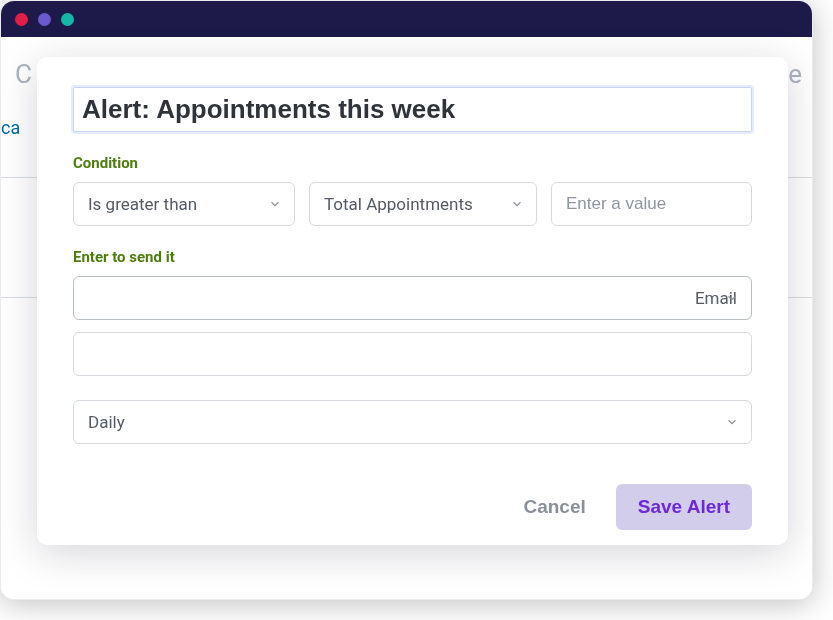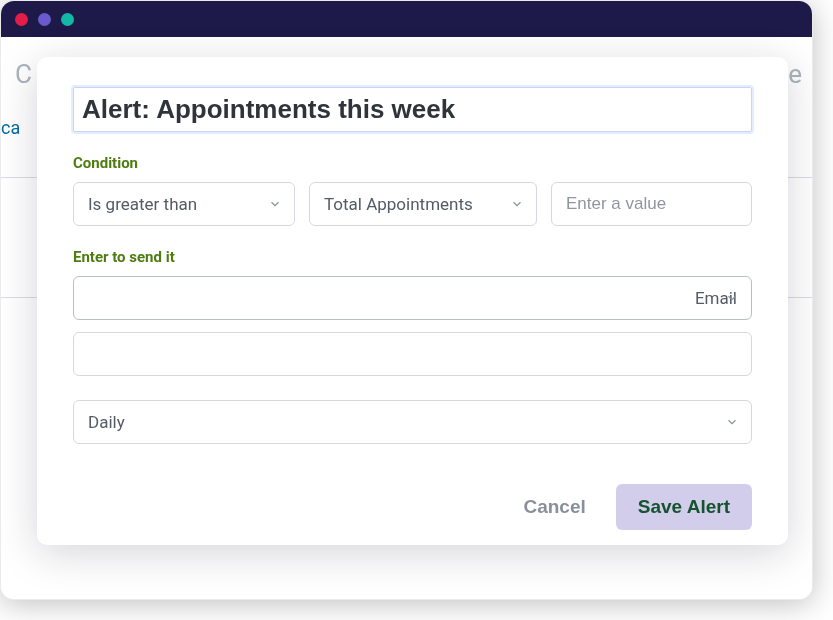--- a/index.html
+++ b/index.html
@@ -130,21 +130,21 @@
     font-weight: 600;
     color: #8a909b;
     background: transparent;
     border: none;
     cursor: pointer;
     padding: 8px 4px;
   }
   .btn-save {
     font-size: 19px;
     font-weight: 600;
-    color: #14532d;
+    color: #6d28d9;
     background: #d3cdec;
     border: none;
     border-radius: 6px;
     padding: 12px 22px;
     cursor: pointer;
   }
 
   svg.chev-svg { display: block; }
 </style>
 </head>

